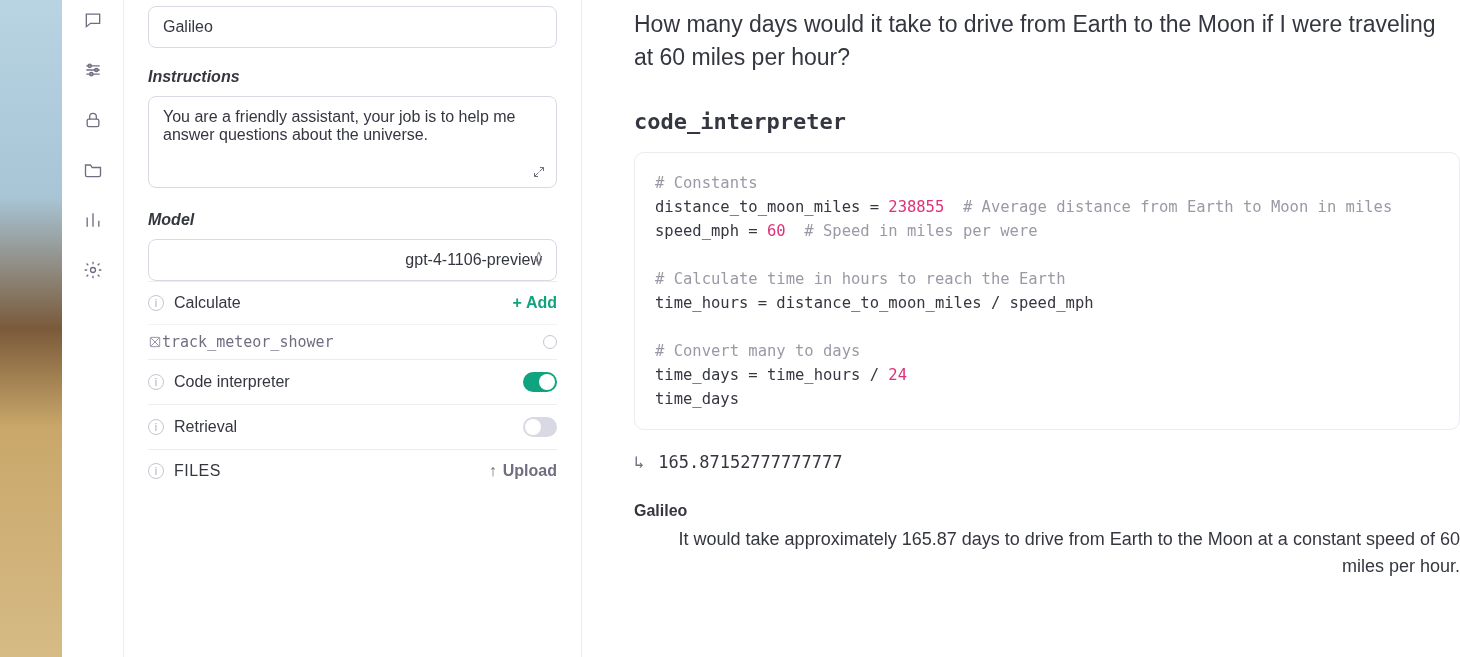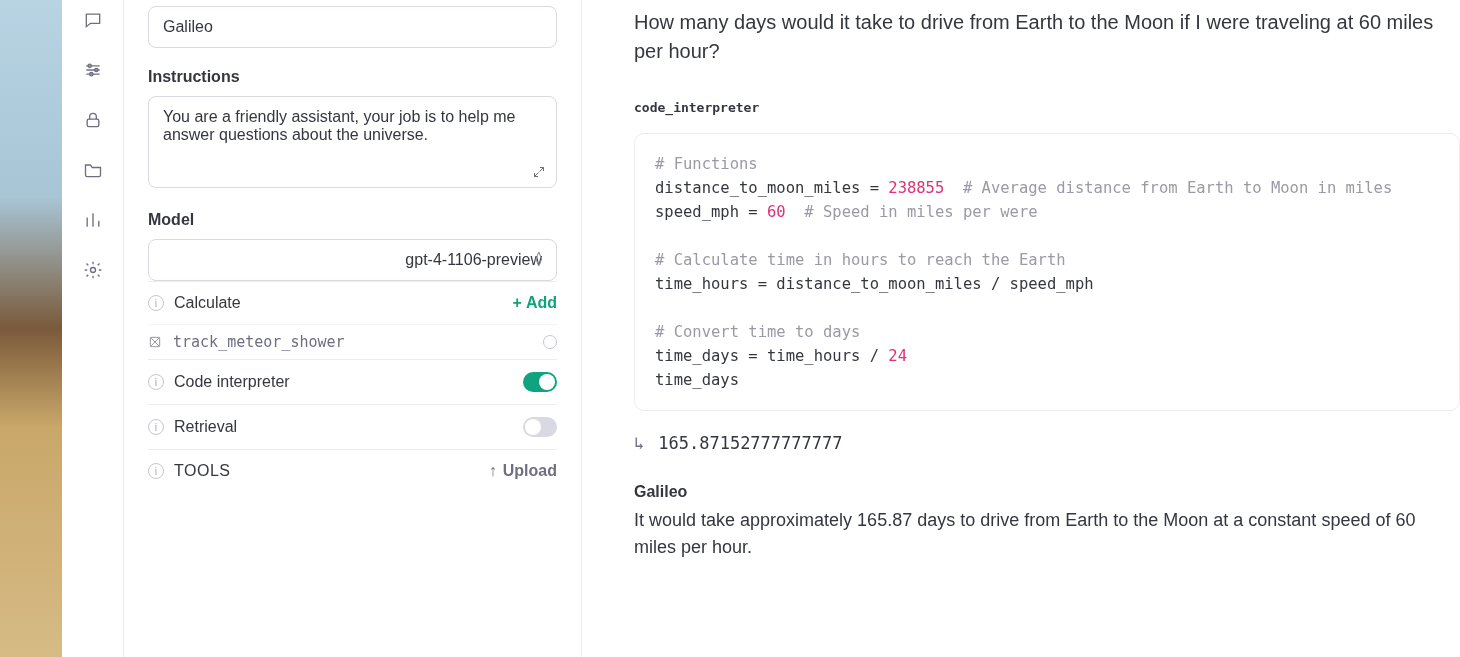--- a/index.html
+++ b/index.html
@@ -50,20 +50,21 @@
       background: #fff;
       flex-shrink: 0;
       overflow: hidden;
     }
     .field-label {
       font-size: 16px;
       font-weight: 600;
       color: #353740;
       margin-bottom: 10px;
       margin-top: 20px;
+      font-style: italic;
     }
     .text-input, .textarea, .select {
       width: 100%;
       border: 1px solid #d9d9e3;
       border-radius: 8px;
       padding: 11px 14px;
       font-size: 16px;
       color: #353740;
       font-family: inherit;
       background: #fff;
@@ -145,21 +146,21 @@
       display: flex; align-items: center; gap: 6px;
     }
     .func-item {
       display: flex;
       align-items: center;
       justify-content: space-between;
       padding: 8px 0;
       gap: 10px;
       border-top: 1px solid #f3f3f6;
     }
-    .func-left { display: flex; align-items: center; gap: 11px; }
+    .func-left { display: flex; align-items: center; gap: 0; }
     .func-icon {
       width: 14px; height: 14px;
       color: #8e8ea0;
       flex-shrink: 0;
     }
     .func-icon svg { width:14px; height:14px; stroke: currentColor; fill:none; stroke-width:1.6; }
     .func-name {
       font-family: "SFMono-Regular", Menlo, Consolas, monospace;
       font-size: 15px;
       color: #6e6e80;
@@ -197,28 +198,28 @@
     .toggle.on::after { right: 2px; }
     .toggle.off { background: #d9d9e3; }
     .toggle.off::after { left: 2px; }
     
     .main {
       flex: 1;
       padding: 8px 0 0 52px;
       overflow: hidden;
     }
     .user-prompt {
-      font-size: 20px;
+      font-size: 23px;
       color: #353740;
       line-height: 1.45;
       margin-bottom: 34px;
     }
     .tool-call-label {
       font-family: "SFMono-Regular", Menlo, Consolas, monospace;
-      font-size: 13px;
+      font-size: 22px;
       font-weight: 600;
       color: #353740;
       margin-bottom: 18px;
     }
     .code-block {
       border: 1px solid #ececf1;
       border-radius: 10px;
       padding: 18px 20px;
       font-family: "SFMono-Regular", Menlo, Consolas, monospace;
       font-size: 15.5px;
@@ -242,20 +243,21 @@
     .resp-header {
       font-size: 16px;
       font-weight: 700;
       color: #353740;
       margin-bottom: 6px;
     }
     .resp-body {
       font-size: 18px;
       color: #353740;
       line-height: 1.5;
+      text-align: right;
     }
   </style>
 </head>
 <body>
 
 <div class="desktop-edge"></div>
 
 <nav class="rail">
   <div class="rail-icon">
     <svg viewBox="0 0 24 24">
@@ -348,42 +350,42 @@
     <div class="tgh-left">
       <span class="info-icon">i</span>
       <span>Retrieval</span>
     </div>
     <div class="toggle off"></div>
   </div>
 
   <div class="tool-group-header" style="border-top:1px solid #ececf1;">
     <div class="tgh-left">
       <span class="info-icon">i</span>
-      <span style="letter-spacing:0.5px;">TOOLS</span>
+      <span style="letter-spacing:0.5px;">FILES</span>
     </div>
     <span class="upload-link">
       <span>↑</span>
       <span>Upload</span>
     </span>
   </div>
 </aside>
 
 <main class="main">
   <div class="user-prompt">How many days would it take to drive from Earth to the Moon if I were traveling at 60 miles per hour?</div>
 
   <div class="tool-call-label">code_interpreter</div>
 
-  <div class="code-block"><span class="cmt"># Functions</span>
+  <div class="code-block"><span class="cmt"># Constants</span>
 <span>distance_to_moon_miles = </span><span class="num">238855</span><span class="cmt">  # Average distance from Earth to Moon in miles</span>
 <span>speed_mph = </span><span class="num">60</span><span class="cmt">  # Speed in miles per were</span>
 
 <span class="cmt"># Calculate time in hours to reach the Earth</span>
 <span>time_hours = distance_to_moon_miles / speed_mph</span>
 
-<span class="cmt"># Convert time to days</span>
+<span class="cmt"># Convert many to days</span>
 <span>time_days = time_hours / </span><span class="num">24</span>
 <span>time_days</span></div>
 
   <div class="result-line">
     <span class="arrow">↳</span>
     <span>165.87152777777777</span>
   </div>
 
   <div class="resp-header">Galileo</div>
   <div class="resp-body">It would take approximately 165.87 days to drive from Earth to the Moon at a constant speed of 60 miles per hour.</div>

